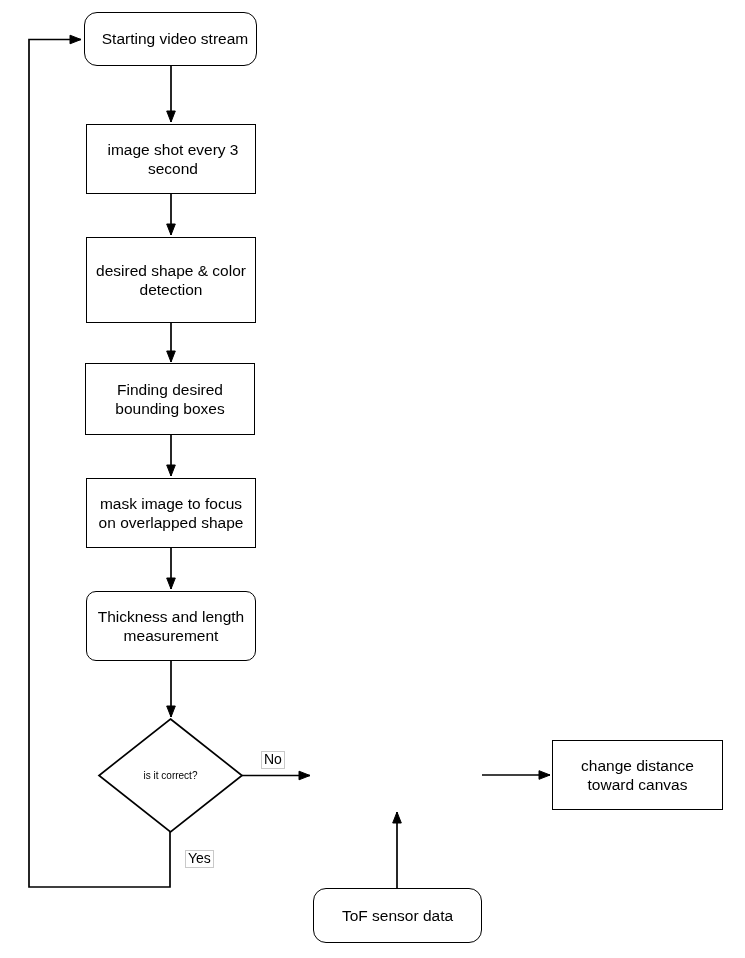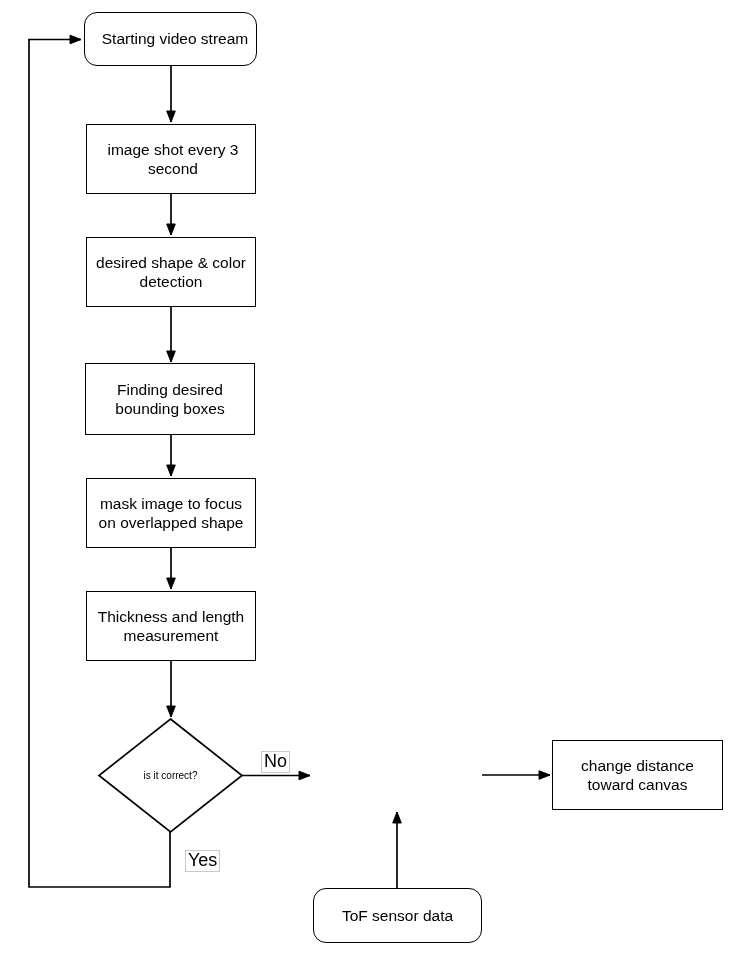--- a/index.html
+++ b/index.html
@@ -45,21 +45,21 @@
     background: transparent;
     border: none;
     display: flex;
     align-items: center;
     justify-content: center;
     text-align: center;
     font-size: 10px;
   }
   .edge-label {
     position: absolute;
-    font-size: 18px;
+    font-size: 14px;
     line-height: 1.05;
     background: #ffffff;
     border: 1px solid #c9c9c9;
     padding: 0 2px 1px 2px;
   }
 </style>
 </head>
 <body>
 
 <div class="canvas">
@@ -92,30 +92,30 @@
     <line x1="397" y1="888" x2="397" y2="812" stroke="#000000" stroke-width="1.7" marker-end="url(#arrow)"></line>
 
     <polygon points="170.5,719 242,775.5 170.5,832 99,775.5" fill="#ffffff" stroke="#000000" stroke-width="1.7"></polygon>
   </svg>
 
   <div class="node rounded" style="left:84px; top:12px; width:173px; height:54px;padding-left:12px;">Starting video stream</div>
 
   <div class="node" style="left:86px; top:124px; width:170px; height:70px;padding-left:7px;">image shot every 3
 second</div>
 
-  <div class="node" style="left:86px; top:237px; width:170px; height:70px;">desired shape &amp; color
+  <div class="node" style="left:86px; top:237px; width:170px; height:86px;">desired shape &amp; color
 detection</div>
 
   <div class="node" style="left:85px; top:363px; width:170px; height:72px;">Finding desired
 bounding boxes</div>
 
   <div class="node" style="left:86px; top:478px; width:170px; height:70px;">mask image to focus
 on overlapped shape</div>
 
-  <div class="node" style="left:86px; top:591px; width:170px; height:70px;">Thickness and length
+  <div class="node" style="left:86px; top:591px; width:170px; height:70px;border-radius:10px;">Thickness and length
 measurement</div>
 
   <div class="diamond-label" style="left:110px; top:760px; width:121px; height:31px;">is it correct?</div>
 
 
   <div class="node" style="left:552px; top:740px; width:171px; height:70px;">change distance
 toward canvas</div>
 
   <div class="node rounded" style="left:313px; top:888px; width:169px; height:55px;">ToF sensor data</div>
 

